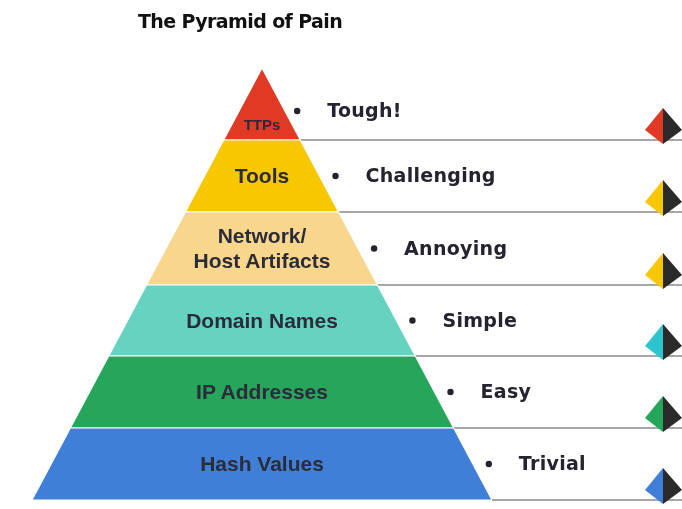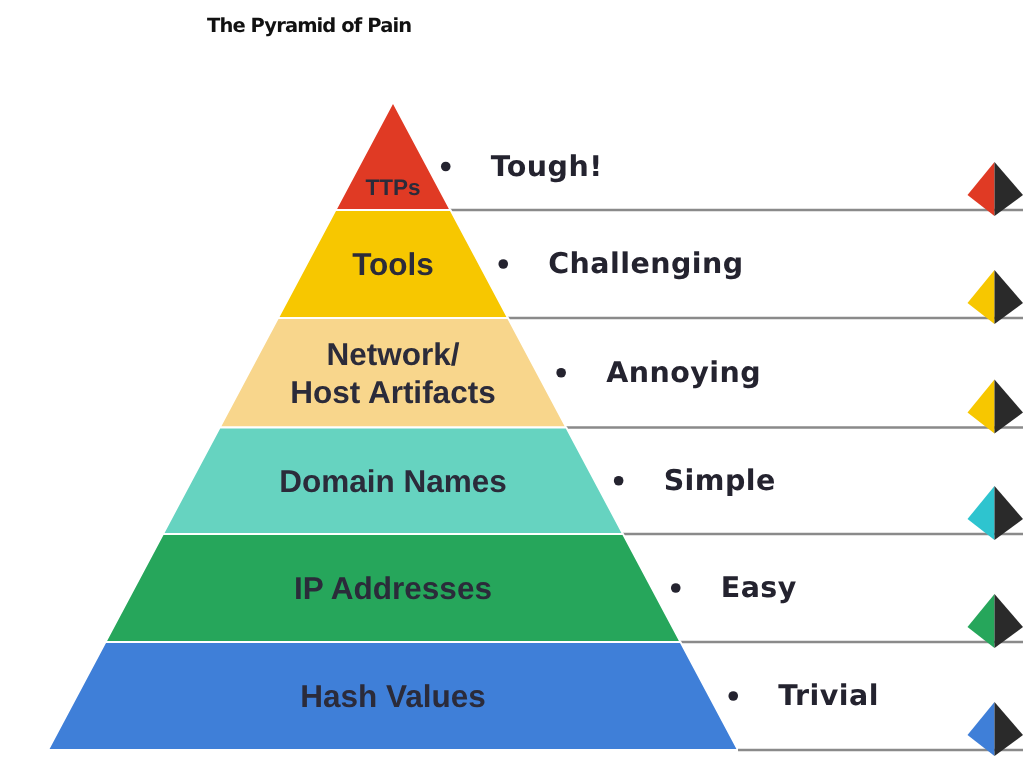--- a/index.html
+++ b/index.html
@@ -1,17 +1,17 @@
 <!DOCTYPE html>
 <html><head>
 <meta charset="utf-8">
 <style>
   html, body { margin:0; padding:0; background:#ffffff; }
   body { width:682px; height:509px; position:relative; overflow:hidden; font-family:"DejaVu Sans", sans-serif; }
-  #title { position:absolute; left:138px; top:10px; font-family:"DejaVu Sans", sans-serif; font-weight:900; font-size:13px; color:#111111; letter-spacing:-0.6px; }
+  #title { position:absolute; left:138px; top:10px; font-family:"DejaVu Sans", sans-serif; font-weight:900; font-size:19px; color:#111111; letter-spacing:-0.6px; }
   svg { position:absolute; left:0; top:0; }
   .tier-label { font-family:"Liberation Sans", sans-serif; font-weight:700; fill:#2b2b3a; text-anchor:middle; }
   .diff-label { font-family:"DejaVu Sans", sans-serif; font-weight:900; fill:#24232f; font-size:19px; letter-spacing:0.3px; }
   .bullet { fill:#24232f; }
 </style>
 </head>
 <body>
 
 <div id="title">The Pyramid of Pain</div>
 

